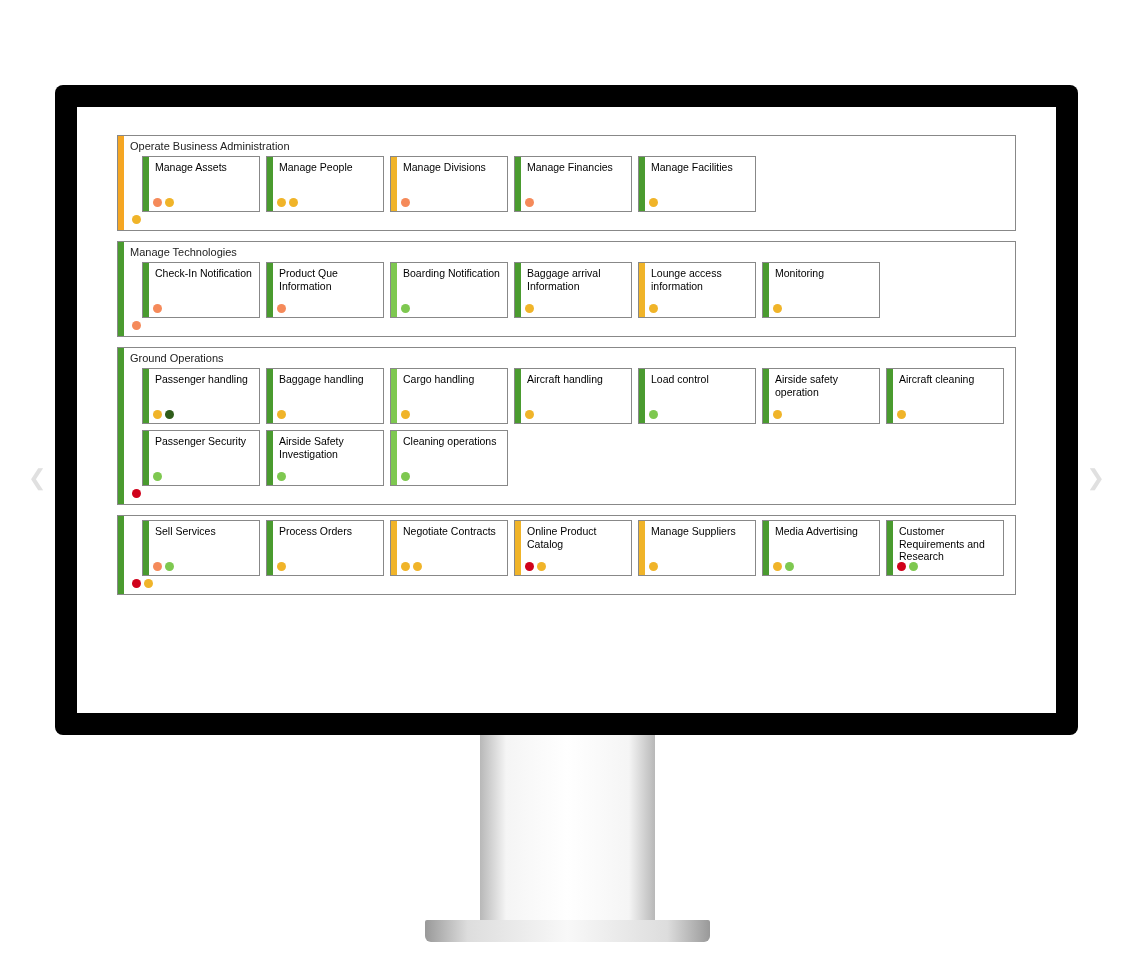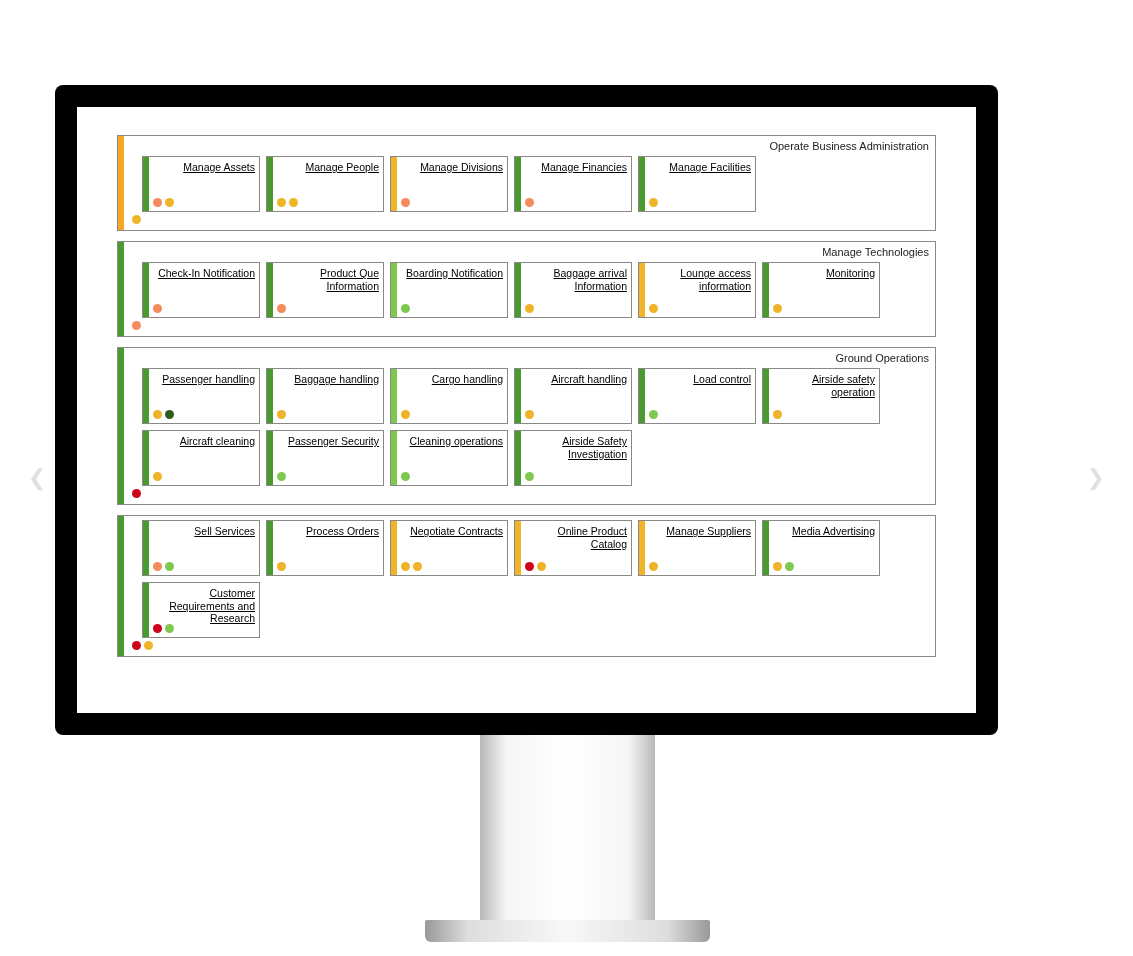--- a/index.html
+++ b/index.html
@@ -7,26 +7,25 @@
     font-family: Arial, Helvetica, sans-serif;
     background: #ffffff;
     width: 1133px;
     height: 956px;
     position: relative;
   }
   .monitor-frame {
     position: absolute;
     left: 55px;
     top: 85px;
-    width: 943px;
+    width: 1023px;
     height: 650px;
     background: #000;
     border-radius: 8px;
     padding: 22px;
-    text-align: right;
   }
   .screen {
     width: 100%;
     height: 100%;
     background: #fff;
     overflow: hidden;
     padding: 28px 40px 10px 40px;
   }
   .stand-neck {
     position: absolute;
@@ -80,21 +79,20 @@
   .card {
     width: 118px;
     height: 56px;
     border: 1px solid #888;
     position: relative;
     padding: 4px 4px 4px 12px;
     font-size: 10.5px;
     line-height: 1.2;
     color: #000;
     background: #fff;
-    text-decoration: underline;
   }
   .card-stripe {
     position: absolute;
     left: 0; top: 0; bottom: 0;
     width: 6px;
   }
   .dots-row {
     position: absolute;
     bottom: 4px;
     left: 10px;
@@ -284,29 +282,29 @@
             </div>
           </div>
           <div class="card">
             <div class="card-stripe stripe-green"></div>
             <div>Passenger Security</div>
             <div class="dots-row">
               <div class="dot c-lightgreen"></div>
             </div>
           </div>
           <div class="card">
+            <div class="card-stripe stripe-green"></div>
+            <div>Airside Safety Investigation</div>
+            <div class="dots-row">
+              <div class="dot c-lightgreen"></div>
+            </div>
+          </div>
+          <div class="card">
             <div class="card-stripe stripe-lgreen"></div>
             <div>Cleaning operations</div>
-            <div class="dots-row">
-              <div class="dot c-lightgreen"></div>
-            </div>
-          </div>
-          <div class="card">
-            <div class="card-stripe stripe-green"></div>
-            <div>Airside Safety Investigation</div>
             <div class="dots-row">
               <div class="dot c-lightgreen"></div>
             </div>
           </div>
         </div>
         <div class="group-dots">
           <div class="dot c-red"></div>
         </div>
       </div>
       <div class="group">

